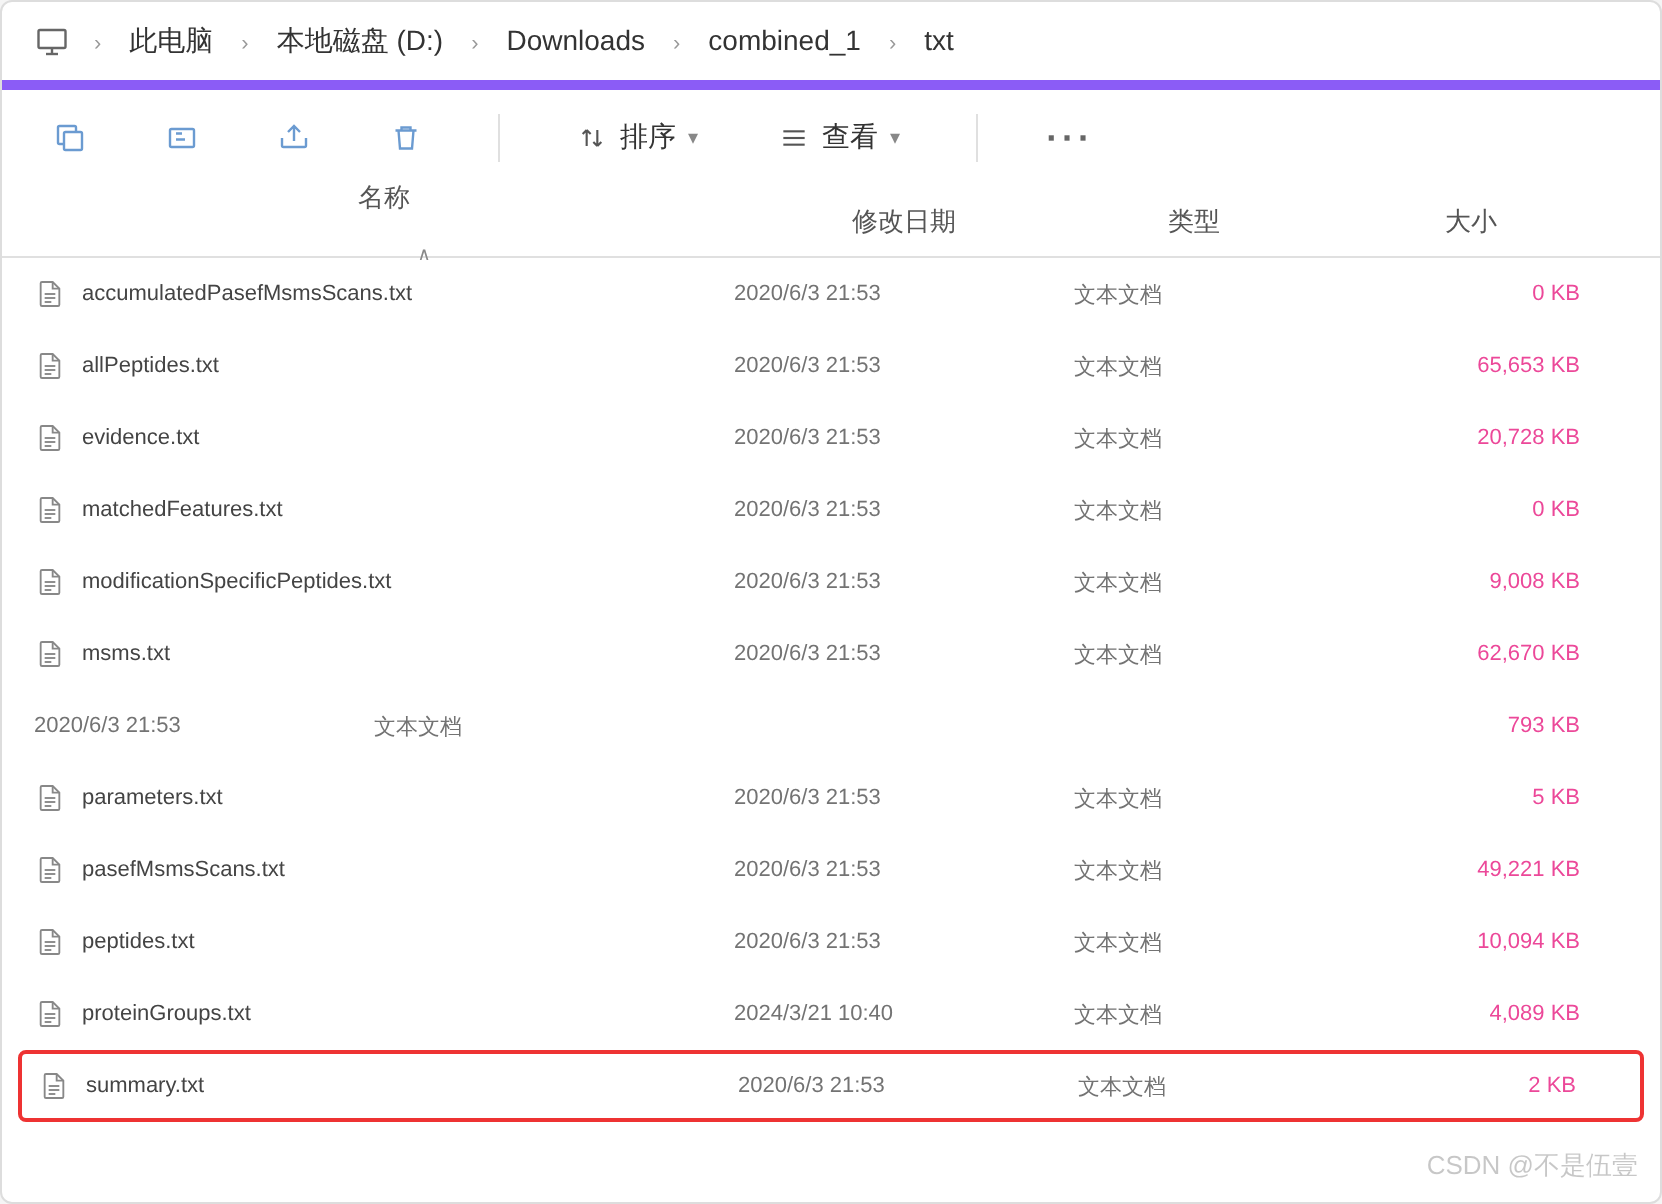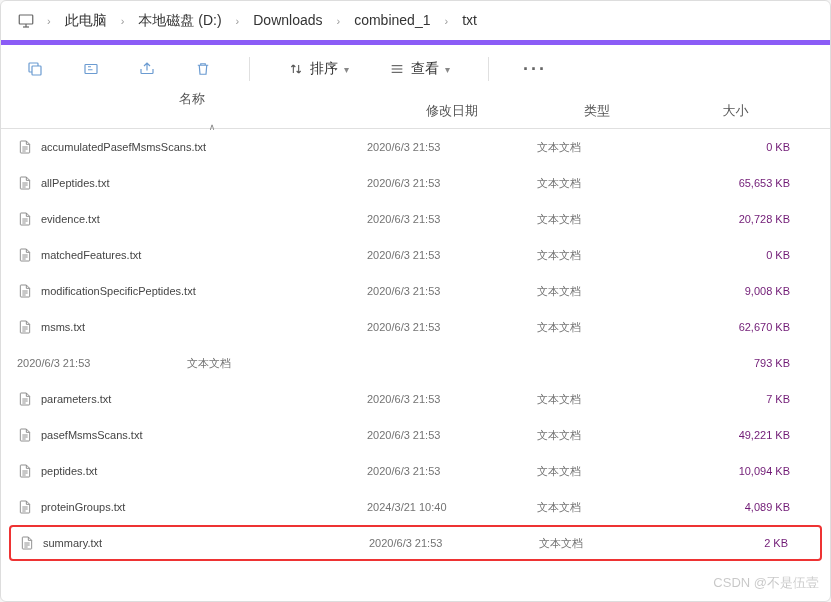--- a/index.html
+++ b/index.html
@@ -24,21 +24,21 @@
     .col-name { flex: 0 0 350px; }
     .col-date { flex: 0 0 170px; }
     .col-type { flex: 0 0 120px; }
     .col-size { flex: 1; text-align: right; padding-right: 24px; }
     
     .file-list { flex: 1; overflow-y: auto; padding: 0 8px; }
     .file-row { display: flex; align-items: center; height: 36px; padding: 0 8px; font-size: 11px; color: #444; cursor: pointer; border-radius: 3px; }
     .file-row .col-name { display: flex; align-items: center; gap: 8px; }
     .file-row .file-icon { width: 16px; height: 16px; flex-shrink: 0; }
     .file-row .col-date, .file-row .col-type { color: #737373; }
-    .file-row .col-size { color: #701a75; }
+    .file-row .col-size { color: #ec4899; }
     
     .highlighted { border: 2.5px solid #e33; border-radius: 4px; }
     
     .watermark { position: absolute; right: 12px; bottom: 10px; color: rgba(0,0,0,0.22); font-size: 13px; }
     
     svg { display: block; }
   </style>
 </head>
 <body>
 
@@ -236,21 +236,21 @@
               <path d="M14 3v5h5"></path>
               <line x1="8" y1="12" x2="16" y2="12"></line>
               <line x1="8" y1="15" x2="16" y2="15"></line>
               <line x1="8" y1="18" x2="13" y2="18"></line>
             </svg>
           </span>
           <span>parameters.txt</span>
         </div>
         <div class="col-date">2020/6/3 21:53</div>
         <div class="col-type">文本文档</div>
-        <div class="col-size">7 KB</div>
+        <div class="col-size">5 KB</div>
       </div>
       <div class="file-row">
         <div class="col-name">
           <span class="file-icon">
             <svg width="16" height="16" viewBox="0 0 24 24" fill="none" stroke="#888" stroke-width="1.4">
               <path d="M14 3H6a1 1 0 0 0-1 1v16a1 1 0 0 0 1 1h12a1 1 0 0 0 1-1V8l-5-5z"></path>
               <path d="M14 3v5h5"></path>
               <line x1="8" y1="12" x2="16" y2="12"></line>
               <line x1="8" y1="15" x2="16" y2="15"></line>
               <line x1="8" y1="18" x2="13" y2="18"></line>

